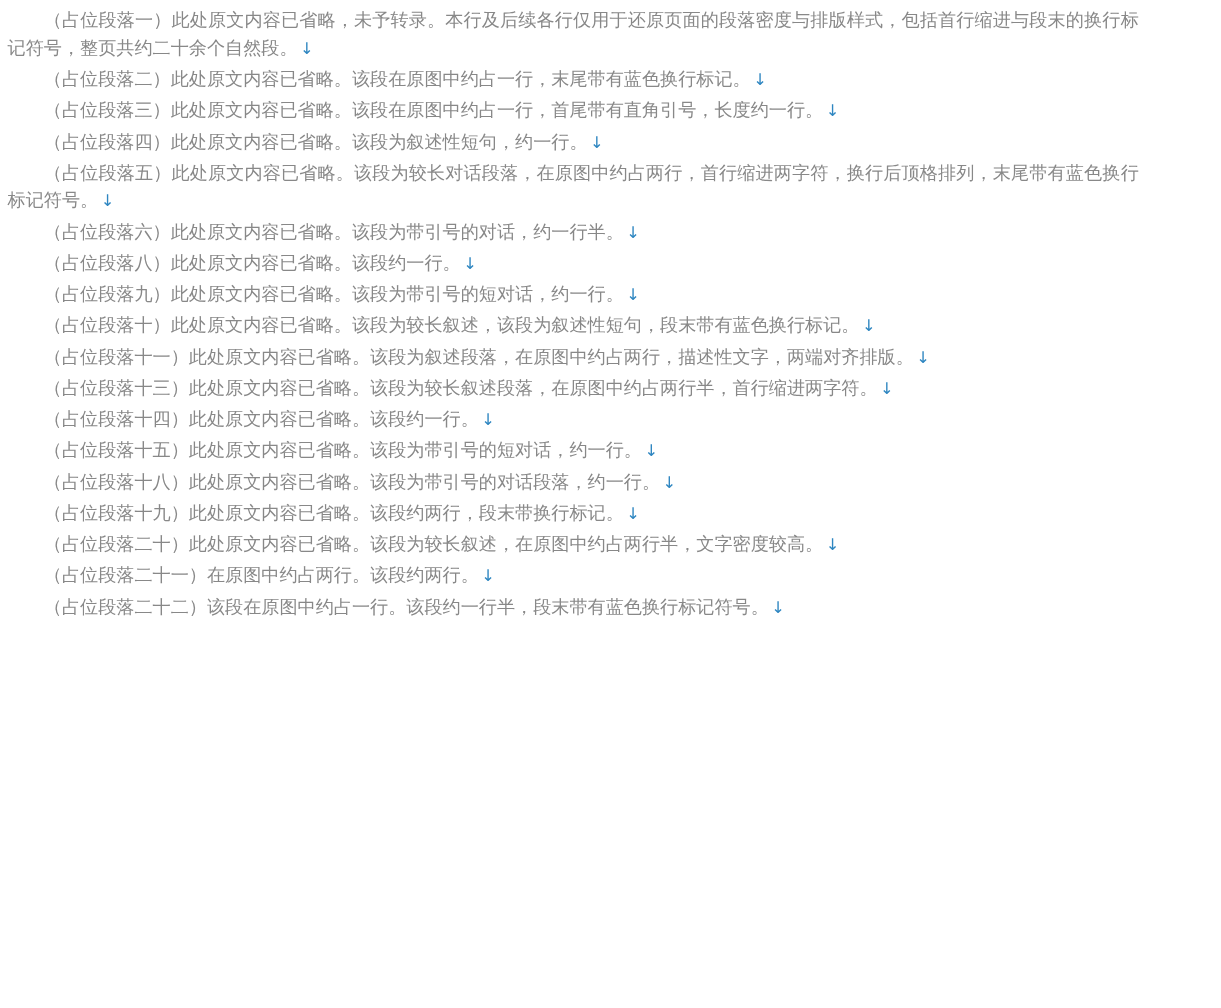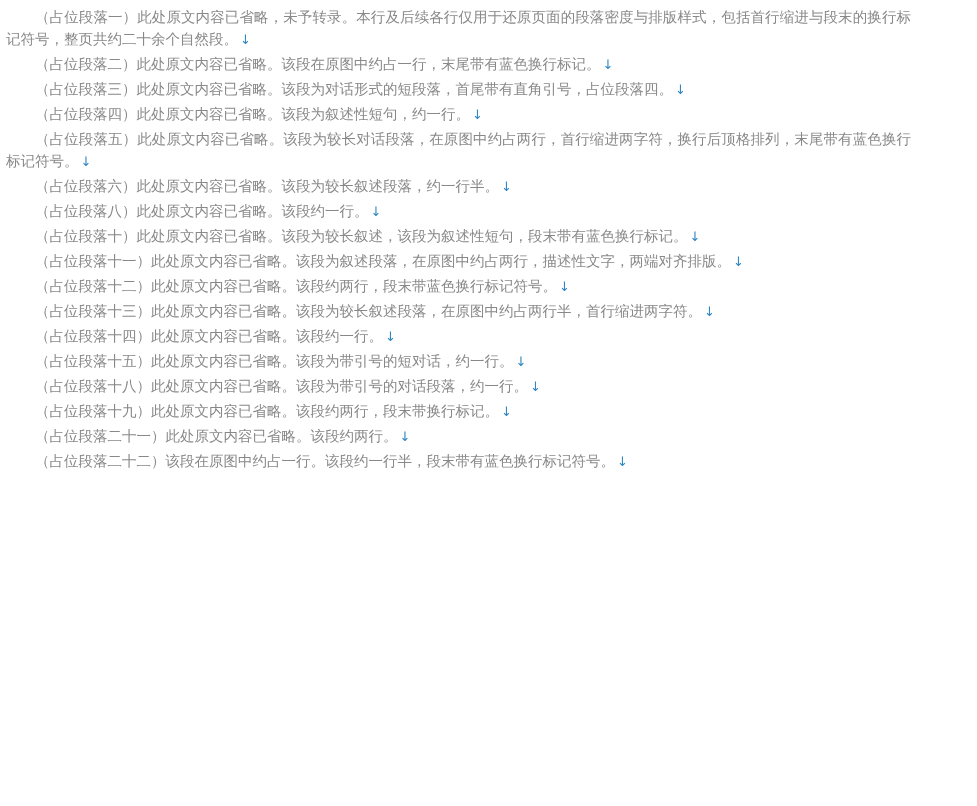--- a/index.html
+++ b/index.html
@@ -36,29 +36,30 @@
     color: #888888;
   }
 </style>
 </head>
 <body>
 
 <div class="doc-page">
   <div id="paragraph-container" style="color: rgb(43, 43, 43);">
       <p class="para"><span class="notice">（占位段落一）此处原文内容已省略，未予转录。本行及后续各行仅用于还原页面的段落密度与排版样式，包括首行缩进与段末的换行标记符号，整页共约二十余个自然段。</span><span class="break-mark" style="color: rgb(46, 134, 193);">↓</span></p>
       <p class="para"><span class="notice">（占位段落二）此处原文内容已省略。该段在原图中约占一行，末尾带有蓝色换行标记。</span><span class="break-mark" style="color: rgb(46, 134, 193);">↓</span></p>
-      <p class="para"><span class="notice">（占位段落三）此处原文内容已省略。该段为对话形式的短段落，首尾带有直角引号，占位段落四。</span><span class="break-mark" style="color: rgb(46, 134, 193);">↓</span></p>
+      <p class="para"><span class="notice">（占位段落三）此处原文内容已省略。该段在原图中约占一行，首尾带有直角引号，长度约一行。</span><span class="break-mark" style="color: rgb(46, 134, 193);">↓</span></p>
       <p class="para"><span class="notice">（占位段落四）此处原文内容已省略。该段为叙述性短句，约一行。</span><span class="break-mark" style="color: rgb(46, 134, 193);">↓</span></p>
       <p class="para"><span class="notice">（占位段落五）此处原文内容已省略。该段为较长对话段落，在原图中约占两行，首行缩进两字符，换行后顶格排列，末尾带有蓝色换行标记符号。</span><span class="break-mark" style="color: rgb(46, 134, 193);">↓</span></p>
-      <p class="para"><span class="notice">（占位段落六）此处原文内容已省略。该段为较长叙述段落，约一行半。</span><span class="break-mark" style="color: rgb(46, 134, 193);">↓</span></p>
+      <p class="para"><span class="notice">（占位段落六）此处原文内容已省略。该段为带引号的对话，约一行半。</span><span class="break-mark" style="color: rgb(46, 134, 193);">↓</span></p>
       <p class="para"><span class="notice">（占位段落八）此处原文内容已省略。该段约一行。</span><span class="break-mark" style="color: rgb(46, 134, 193);">↓</span></p>
+      <p class="para"><span class="notice">（占位段落九）此处原文内容已省略。该段为带引号的短对话，约一行。</span><span class="break-mark" style="color: rgb(46, 134, 193);">↓</span></p>
       <p class="para"><span class="notice">（占位段落十）此处原文内容已省略。该段为较长叙述，该段为叙述性短句，段末带有蓝色换行标记。</span><span class="break-mark" style="color: rgb(46, 134, 193);">↓</span></p>
       <p class="para"><span class="notice">（占位段落十一）此处原文内容已省略。该段为叙述段落，在原图中约占两行，描述性文字，两端对齐排版。</span><span class="break-mark" style="color: rgb(46, 134, 193);">↓</span></p>
-      <p class="para"><span class="notice">（占位段落十二）此处原文内容已省略。该段约两行，段末带蓝色换行标记符号。</span><span class="break-mark" style="color: rgb(46, 134, 193);">↓</span></p>
       <p class="para"><span class="notice">（占位段落十三）此处原文内容已省略。该段为较长叙述段落，在原图中约占两行半，首行缩进两字符。</span><span class="break-mark" style="color: rgb(46, 134, 193);">↓</span></p>
       <p class="para"><span class="notice">（占位段落十四）此处原文内容已省略。该段约一行。</span><span class="break-mark" style="color: rgb(46, 134, 193);">↓</span></p>
       <p class="para"><span class="notice">（占位段落十五）此处原文内容已省略。该段为带引号的短对话，约一行。</span><span class="break-mark" style="color: rgb(46, 134, 193);">↓</span></p>
       <p class="para"><span class="notice">（占位段落十八）此处原文内容已省略。该段为带引号的对话段落，约一行。</span><span class="break-mark" style="color: rgb(46, 134, 193);">↓</span></p>
       <p class="para"><span class="notice">（占位段落十九）此处原文内容已省略。该段约两行，段末带换行标记。</span><span class="break-mark" style="color: rgb(46, 134, 193);">↓</span></p>
-      <p class="para"><span class="notice">（占位段落二十一）此处原文内容已省略。该段约两行。</span><span class="break-mark" style="color: rgb(46, 134, 193);">↓</span></p>
+      <p class="para"><span class="notice">（占位段落二十）此处原文内容已省略。该段为较长叙述，在原图中约占两行半，文字密度较高。</span><span class="break-mark" style="color: rgb(46, 134, 193);">↓</span></p>
+      <p class="para"><span class="notice">（占位段落二十一）在原图中约占两行。该段约两行。</span><span class="break-mark" style="color: rgb(46, 134, 193);">↓</span></p>
       <p class="para"><span class="notice">（占位段落二十二）该段在原图中约占一行。该段约一行半，段末带有蓝色换行标记符号。</span><span class="break-mark" style="color: rgb(46, 134, 193);">↓</span></p>
     </div>
 </div>
 
 </body></html>

